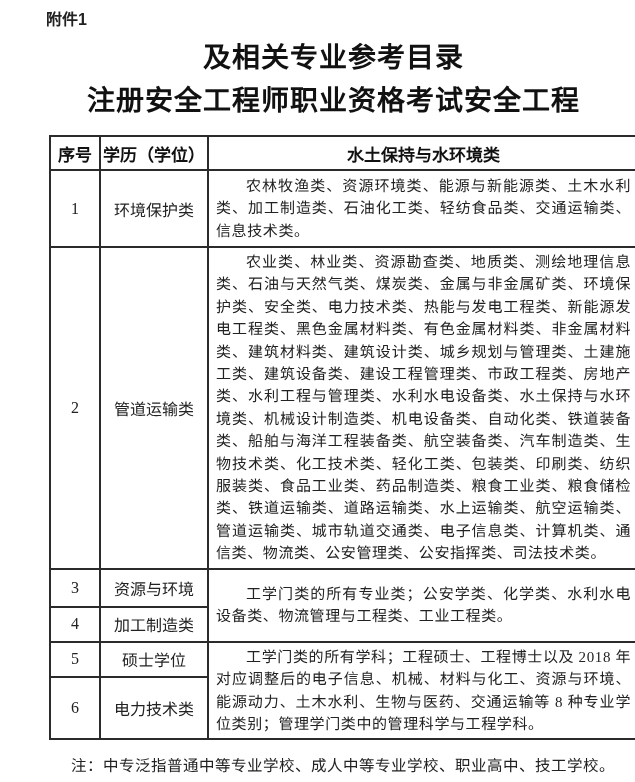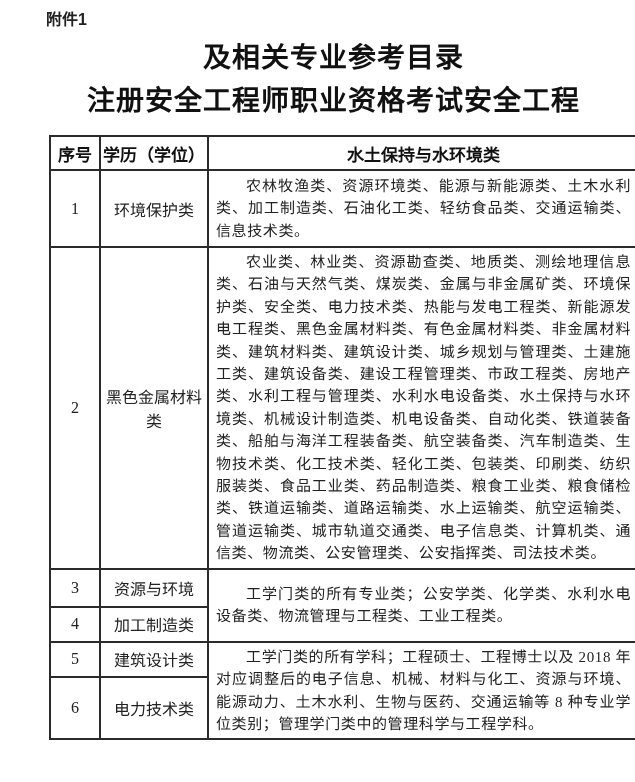--- a/index.html
+++ b/index.html
@@ -123,46 +123,47 @@
       <tr class="h-r1">
         <td class="no-cell">1</td>
         <td class="degree-cell">环境保护类</td>
         <td class="majors-cell">
           <p>农林牧渔类、资源环境类、能源与新能源类、土木水利类、加工制造类、石油化工类、轻纺食品类、交通运输类、信息技术类。</p>
         </td>
       </tr>
 
       <tr class="h-r2">
         <td class="no-cell">2</td>
-        <td class="degree-cell">黑色金属材料类</td>
+        <td class="degree-cell">管道运输类</td>
         <td class="majors-cell">
           <p>农业类、林业类、资源勘查类、地质类、测绘地理信息类、石油与天然气类、煤炭类、金属与非金属矿类、环境保护类、安全类、电力技术类、热能与发电工程类、新能源发电工程类、黑色金属材料类、有色金属材料类、非金属材料类、建筑材料类、建筑设计类、城乡规划与管理类、土建施工类、建筑设备类、建设工程管理类、市政工程类、房地产类、水利工程与管理类、水利水电设备类、水土保持与水环境类、机械设计制造类、机电设备类、自动化类、铁道装备类、船舶与海洋工程装备类、航空装备类、汽车制造类、生物技术类、化工技术类、轻化工类、包装类、印刷类、纺织服装类、食品工业类、药品制造类、粮食工业类、粮食储检类、铁道运输类、道路运输类、水上运输类、航空运输类、管道运输类、城市轨道交通类、电子信息类、计算机类、通信类、物流类、公安管理类、公安指挥类、司法技术类。</p>
         </td>
       </tr>
 
       <tr class="h-r3">
         <td class="no-cell">3</td>
         <td class="degree-cell">资源与环境</td>
         <td class="majors-cell" rowspan="2">
           <p>工学门类的所有专业类；公安学类、化学类、水利水电设备类、物流管理与工程类、工业工程类。</p>
         </td>
       </tr>
       <tr class="h-r4">
         <td class="no-cell">4</td>
         <td class="degree-cell">加工制造类</td>
       </tr>
 
       <tr class="h-r5">
         <td class="no-cell">5</td>
-        <td class="degree-cell">建筑设计类</td>
+        <td class="degree-cell">硕士学位</td>
         <td class="majors-cell" rowspan="2">
           <p>工学门类的所有学科；工程硕士、工程博士以及 2018 年对应调整后的电子信息、机械、材料与化工、资源与环境、能源动力、土木水利、生物与医药、交通运输等 8 种专业学位类别；管理学门类中的管理科学与工程学科。</p>
         </td>
       </tr>
       <tr class="h-r6">
         <td class="no-cell">6</td>
         <td class="degree-cell">电力技术类</td>
       </tr>
     </tbody>
   </table>
 
+  <div class="note">注：中专泛指普通中等专业学校、成人中等专业学校、职业高中、技工学校。</div>
 
 </div>
 
 </body></html>

